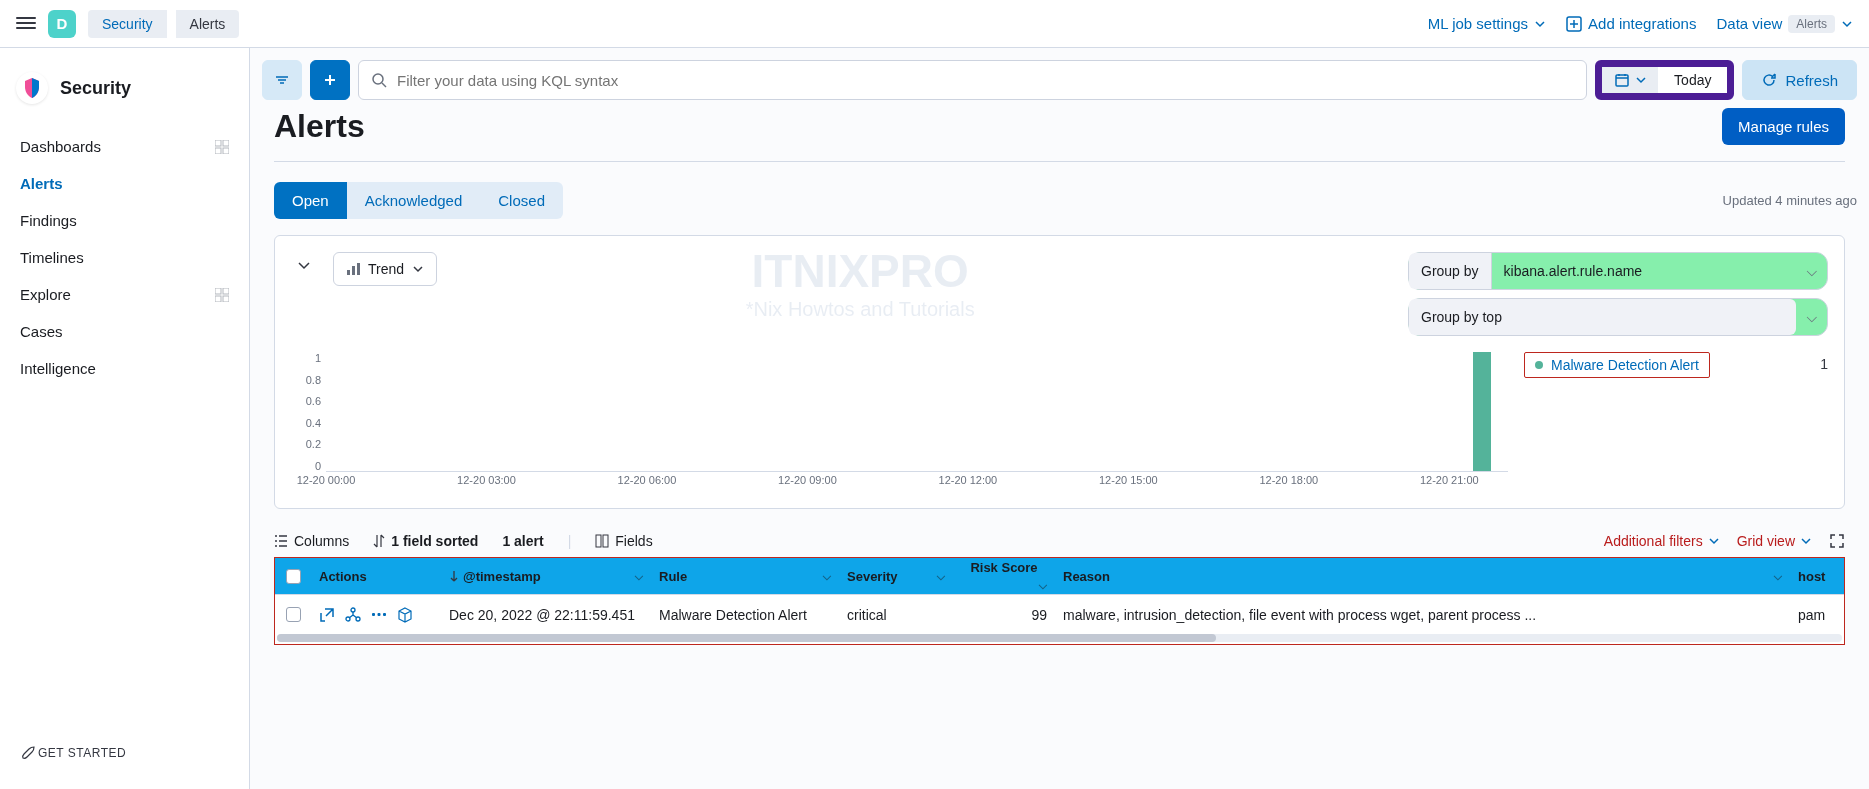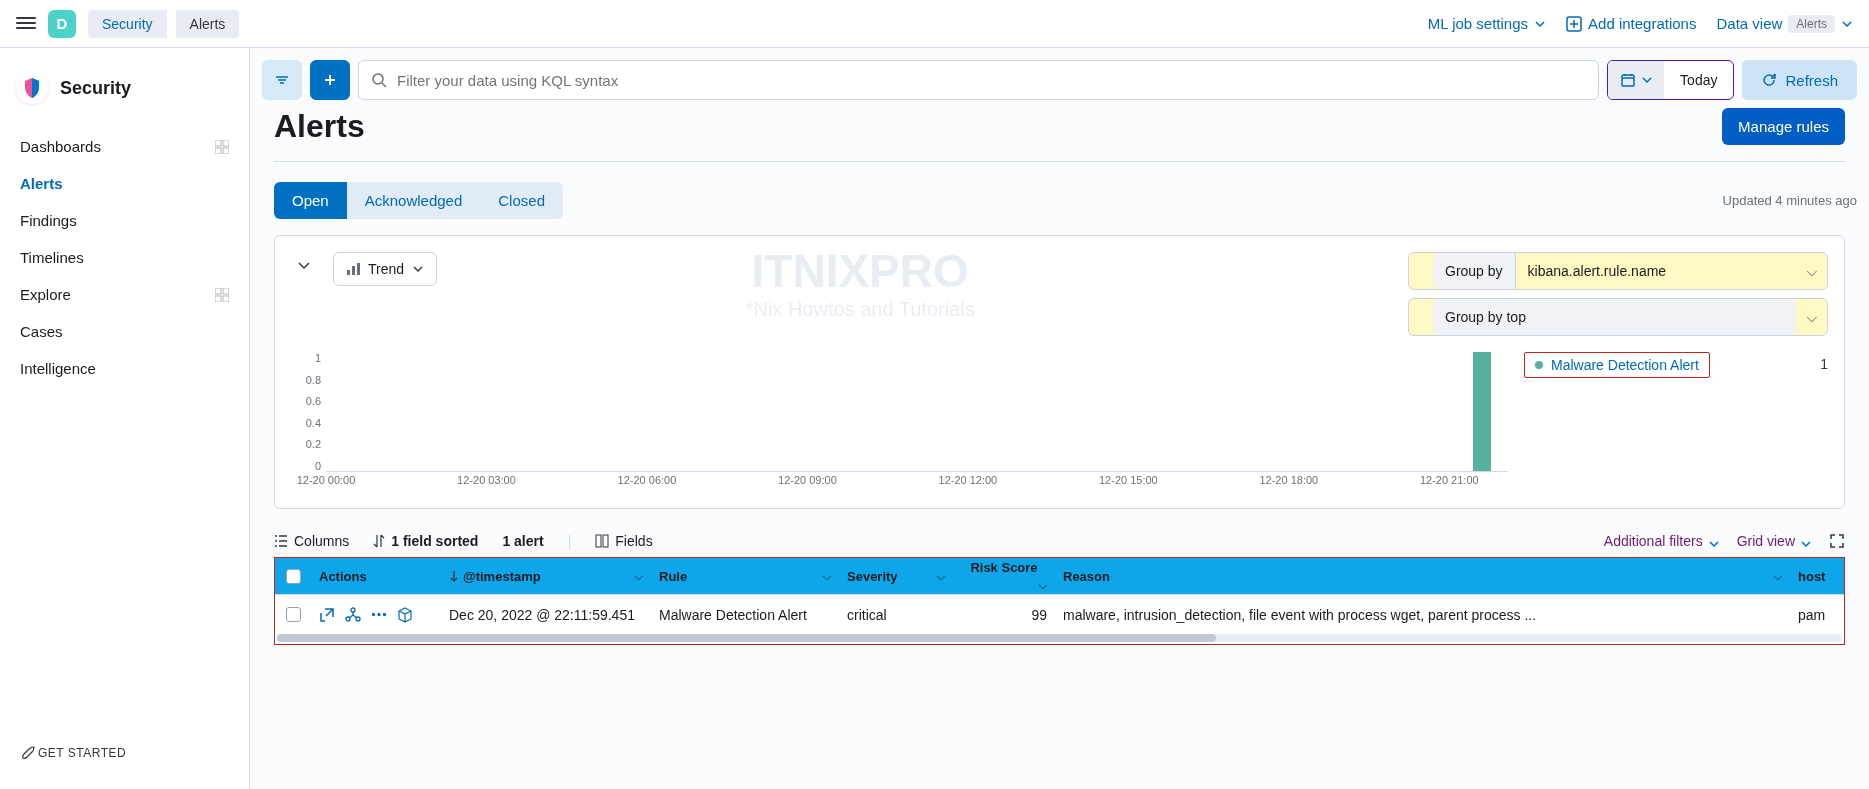--- a/index.html
+++ b/index.html
@@ -28,21 +28,21 @@
 .nav-sub-icon { width:14px; height:14px; opacity:0.5;}
 .get-started { margin-top:auto; padding:16px 20px; display:flex; align-items:center; gap:2px; font-size:12px; letter-spacing:0.5px; color:#343741; cursor:pointer;}
 
 .main { flex:1; background:#fafbfd; overflow-y:auto; }
 .querybar { padding:12px 12px 0 12px; display:flex; gap:8px; align-items:stretch; }
 .qb-icon-btn { width:40px; height:40px; border:1px solid #cdd3df; border-radius:6px; background:#fff; display:flex; align-items:center; justify-content:center; cursor:pointer;}
 .qb-icon-btn.blue-bg { background:#d6e9f7; border-color:#d6e9f7;}
 .qb-icon-btn.solid { background:#0071c2; border-color:#0071c2;}
 .qb-input { flex:1; border:1px solid #cdd3df; background:#fff; border-radius:6px; display:flex; align-items:center; padding:0 12px; gap:10px;}
 .qb-input input { flex:1; border:none; outline:none; font-size:15px; background:transparent; }
-.date-picker { border:1px solid #4c1d95; border-radius:6px; display:flex; background:#fff; overflow:hidden;}
+.date-picker { border:7px solid #4c1d95; border-radius:6px; display:flex; background:#fff; overflow:hidden;}
 .dp-cal { background:#e9edf3; padding:0 12px; display:flex; align-items:center; gap:6px; color:#006bb8; cursor:pointer;}
 .dp-label { padding:0 16px; display:flex; align-items:center; font-weight:500;}
 .refresh-btn { background:#cce4f5; border:1px solid #cce4f5; border-radius:6px; padding:0 18px; display:flex; align-items:center; gap:8px; color:#006bb8; font-weight:500; cursor:pointer; font-size:15px;}
 
 .page-head { padding:8px 24px 16px 24px; display:flex; align-items:center; justify-content:space-between;}
 .page-head h1 { font-size:32px; font-weight:700;}
 .manage-btn { background:#005ec4; color:#fff; border:none; border-radius:6px; padding:10px 16px; font-size:15px; font-weight:500; cursor:pointer;}
 
 .divider { border-top:1px solid #d3dae6; margin:0 24px;}
 
@@ -50,21 +50,21 @@
 .status-tabs { display:flex; border-radius:6px; overflow:hidden;}
 .status-tab { padding:10px 18px; background:#e1ecf7; color:#006bb8; font-weight:500; cursor:pointer; border:none; font-size:15px;}
 .status-tab.active { background:#0071c2; color:#fff;}
 .updated-text { color:#69707d; font-size:13px;}
 
 .chart-panel { margin:16px 24px; border:1px solid #d3dae6; border-radius:6px; padding:16px; background:#fff; position:relative;}
 .chart-controls { display:flex; align-items:flex-start; gap:16px;}
 .collapse-caret { cursor:pointer; padding:6px;}
 .trend-btn { border:1px solid #cdd3df; border-radius:6px; padding:8px 12px; display:flex; align-items:center; gap:8px; cursor:pointer; background:#fff;}
 .group-controls { margin-left:auto; width:420px; display:flex; flex-direction:column; gap:8px;}
-.group-select { border:1px solid #cdd3df; border-radius:6px; display:flex; align-items:center; height:38px; background:#fef9c3;padding-left:24px;}
+.group-select { border:1px solid #cdd3df; border-radius:12px; display:flex; align-items:center; height:38px; background:#86efac;}
 .group-label { background:#f0f2f7; padding:0 12px; height:100%; display:flex; align-items:center; border-right:1px solid #cdd3df; border-radius:6px 0 0 6px; font-size:14px;}
 .group-value { flex:1; padding:0 12px; font-size:14px;}
 .group-caret { padding:0 10px; color:#69707d;}
 .group-select.empty .group-label { border-radius:6px; border-right:none;}
 
 .chart-body { display:flex; margin-top:16px; }
 .chart-area { flex:1; position:relative; height:140px;}
 .y-axis { position:absolute; left:0; top:0; bottom:20px; width:30px; display:flex; flex-direction:column; justify-content:space-between; align-items:flex-end; font-size:11px; color:#69707d;}
 .plot { position:absolute; left:35px; right:0; top:0; bottom:20px; border-bottom:1px solid #d3dae6;}
 .bar { position:absolute; bottom:0; width:18px; background:#54b39a;}
@@ -75,21 +75,21 @@
 .legend-dot { width:8px; height:8px; border-radius:50%; background:#54b39a;}
 .legend-count { float:right; font-size:14px; color:#343741; margin-top:4px;}
 
 .watermark { position:absolute; left:30%; top:8px; opacity:0.12; font-size:46px; font-weight:800; color:#4a6fa5; pointer-events:none; display:flex; flex-direction:column; align-items:center;}
 .watermark small { font-size:20px; font-weight:500;}
 
 .table-toolbar { padding:8px 24px; display:flex; align-items:center; gap:24px; font-size:14px;}
 .tb-item { display:flex; align-items:center; gap:6px; cursor:pointer;}
 .tb-sep { color:#d3dae6;}
 .tb-right { margin-left:auto; display:flex; align-items:center; gap:18px;}
-.tb-link { color:#701a75;align-items:flex-end;}
+.tb-link { color:#b91c1c;}
 
 .alerts-table { margin:0 24px 16px 24px; border:1.5px solid #bd271e; background:#fff;}
 .table-header { background:#0ea5e9; display:flex; align-items:center; height:36px; font-size:13px; font-weight:600; color:#1a1c21; }
 .th, .td { padding:0 8px; display:flex; align-items:center; gap:4px;}
 .th-check { width:36px; justify-content:center;}
 .th-actions { width:130px;}
 .th-timestamp { width:210px;}
 .th-rule { width:188px;}
 .th-severity { width:114px;}
 .th-risk { width:102px; justify-content:flex-end;flex-direction:column;}

